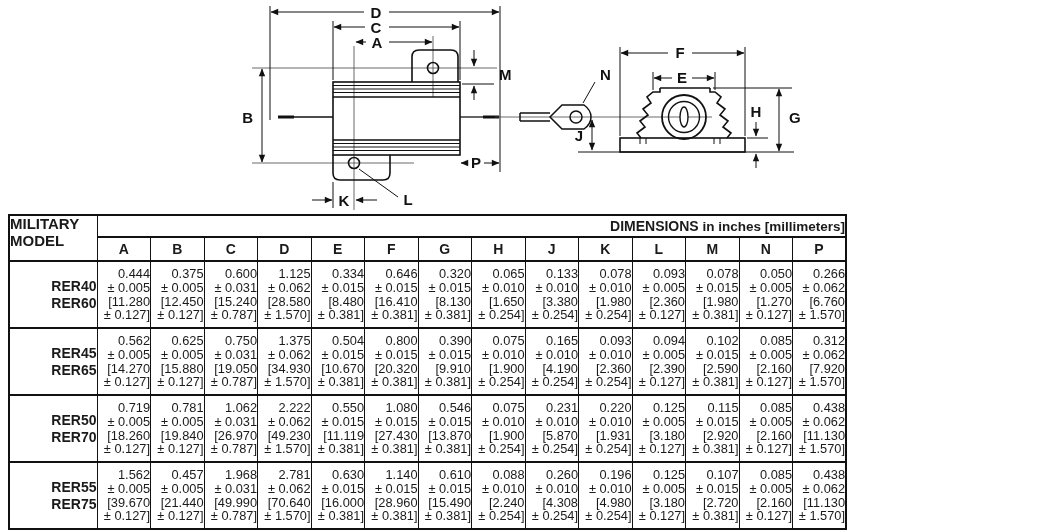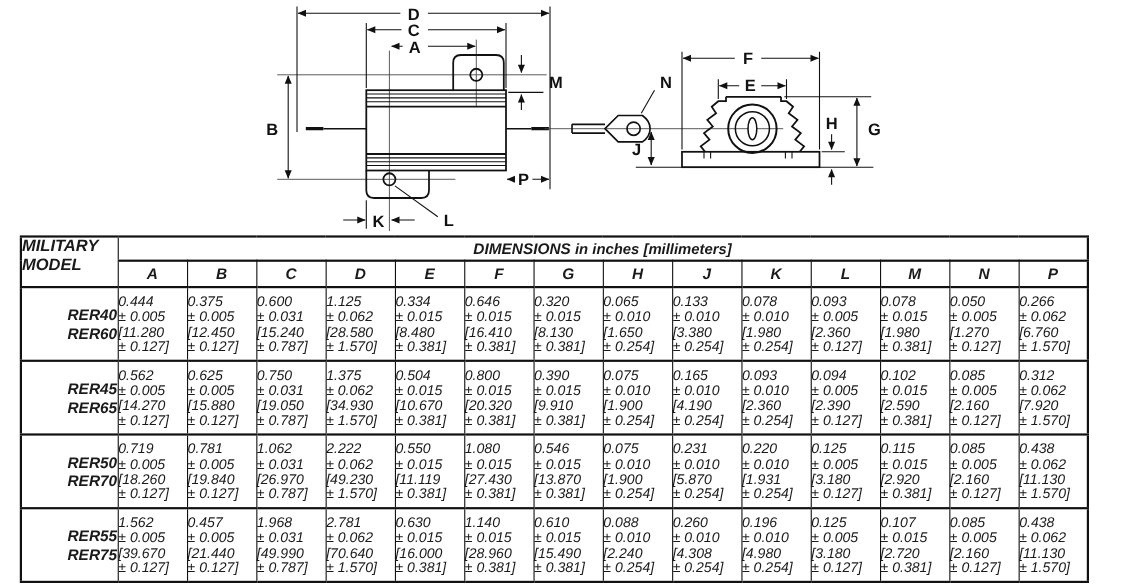--- a/index.html
+++ b/index.html
@@ -1,32 +1,32 @@
 <!DOCTYPE html>
 <html><head>
 <meta charset="utf-8">
 <style>
   html,body{margin:0;padding:0;background:#ffffff;}
   body{width:1043px;height:532px;position:relative;font-family:"Liberation Sans",sans-serif;color:#1a1a1a;}
   
   .diagram-wrap{position:absolute;top:0;left:0;width:1043px;height:213px;}
   svg text{font-family:"Liberation Sans",sans-serif;font-weight:bold;font-size:15px;fill:#111;}
   
-  .dims-table{position:absolute;top:214px;left:18px;width:972px;border-collapse:collapse;table-layout:fixed;
-              border:2px solid #111;font-size:13px;font-style:italic;}
+  .dims-table{position:absolute;top:214px;left:8px;width:839px;border-collapse:collapse;table-layout:fixed;
+              border:2px solid #111;font-size:13px;}
   .dims-table td,.dims-table th{border-left:1px solid #111;border-right:1px solid #111;
               border-top:2px solid #111;border-bottom:2px solid #111;padding:0;}
   .model-header{vertical-align:top;text-align:left;font-weight:bold;font-size:15px;line-height:1.12;
               padding:1px 0 0 6px;}
-  .dim-span-header{text-align:center;font-size:13.5px;height:20px;border-bottom:1px solid #111;}
+  .dim-span-header{text-align:right;font-size:13.5px;height:20px;border-bottom:1px solid #111;}
   .dim-span-header b{font-size:14px;}
   .letter-header{text-align:center;font-weight:bold;font-size:14px;height:22px;border-top:1px solid #111;}
   .dims-table tbody tr{height:67px;}
   .model-cell{text-align:right;font-weight:bold;font-size:14px;line-height:1.15;vertical-align:middle;}
-  .dim-cell{text-align:left;vertical-align:middle;line-height:13.6px;font-size:12.8px;}
+  .dim-cell{text-align:right;vertical-align:middle;line-height:13.6px;font-size:12.8px;}
 </style>
 </head>
 <body>
 
 <div class="diagram-wrap">
 <svg width="1043" height="213" viewBox="0 0 1043 213">
   <defs>
     <marker id="ar" viewBox="0 0 10 10" refX="9" refY="5" markerWidth="10" markerHeight="8" orient="auto-start-reverse">
       <path d="M0,1 L9.5,5 L0,9 z" fill="#111"></path>
     </marker>

